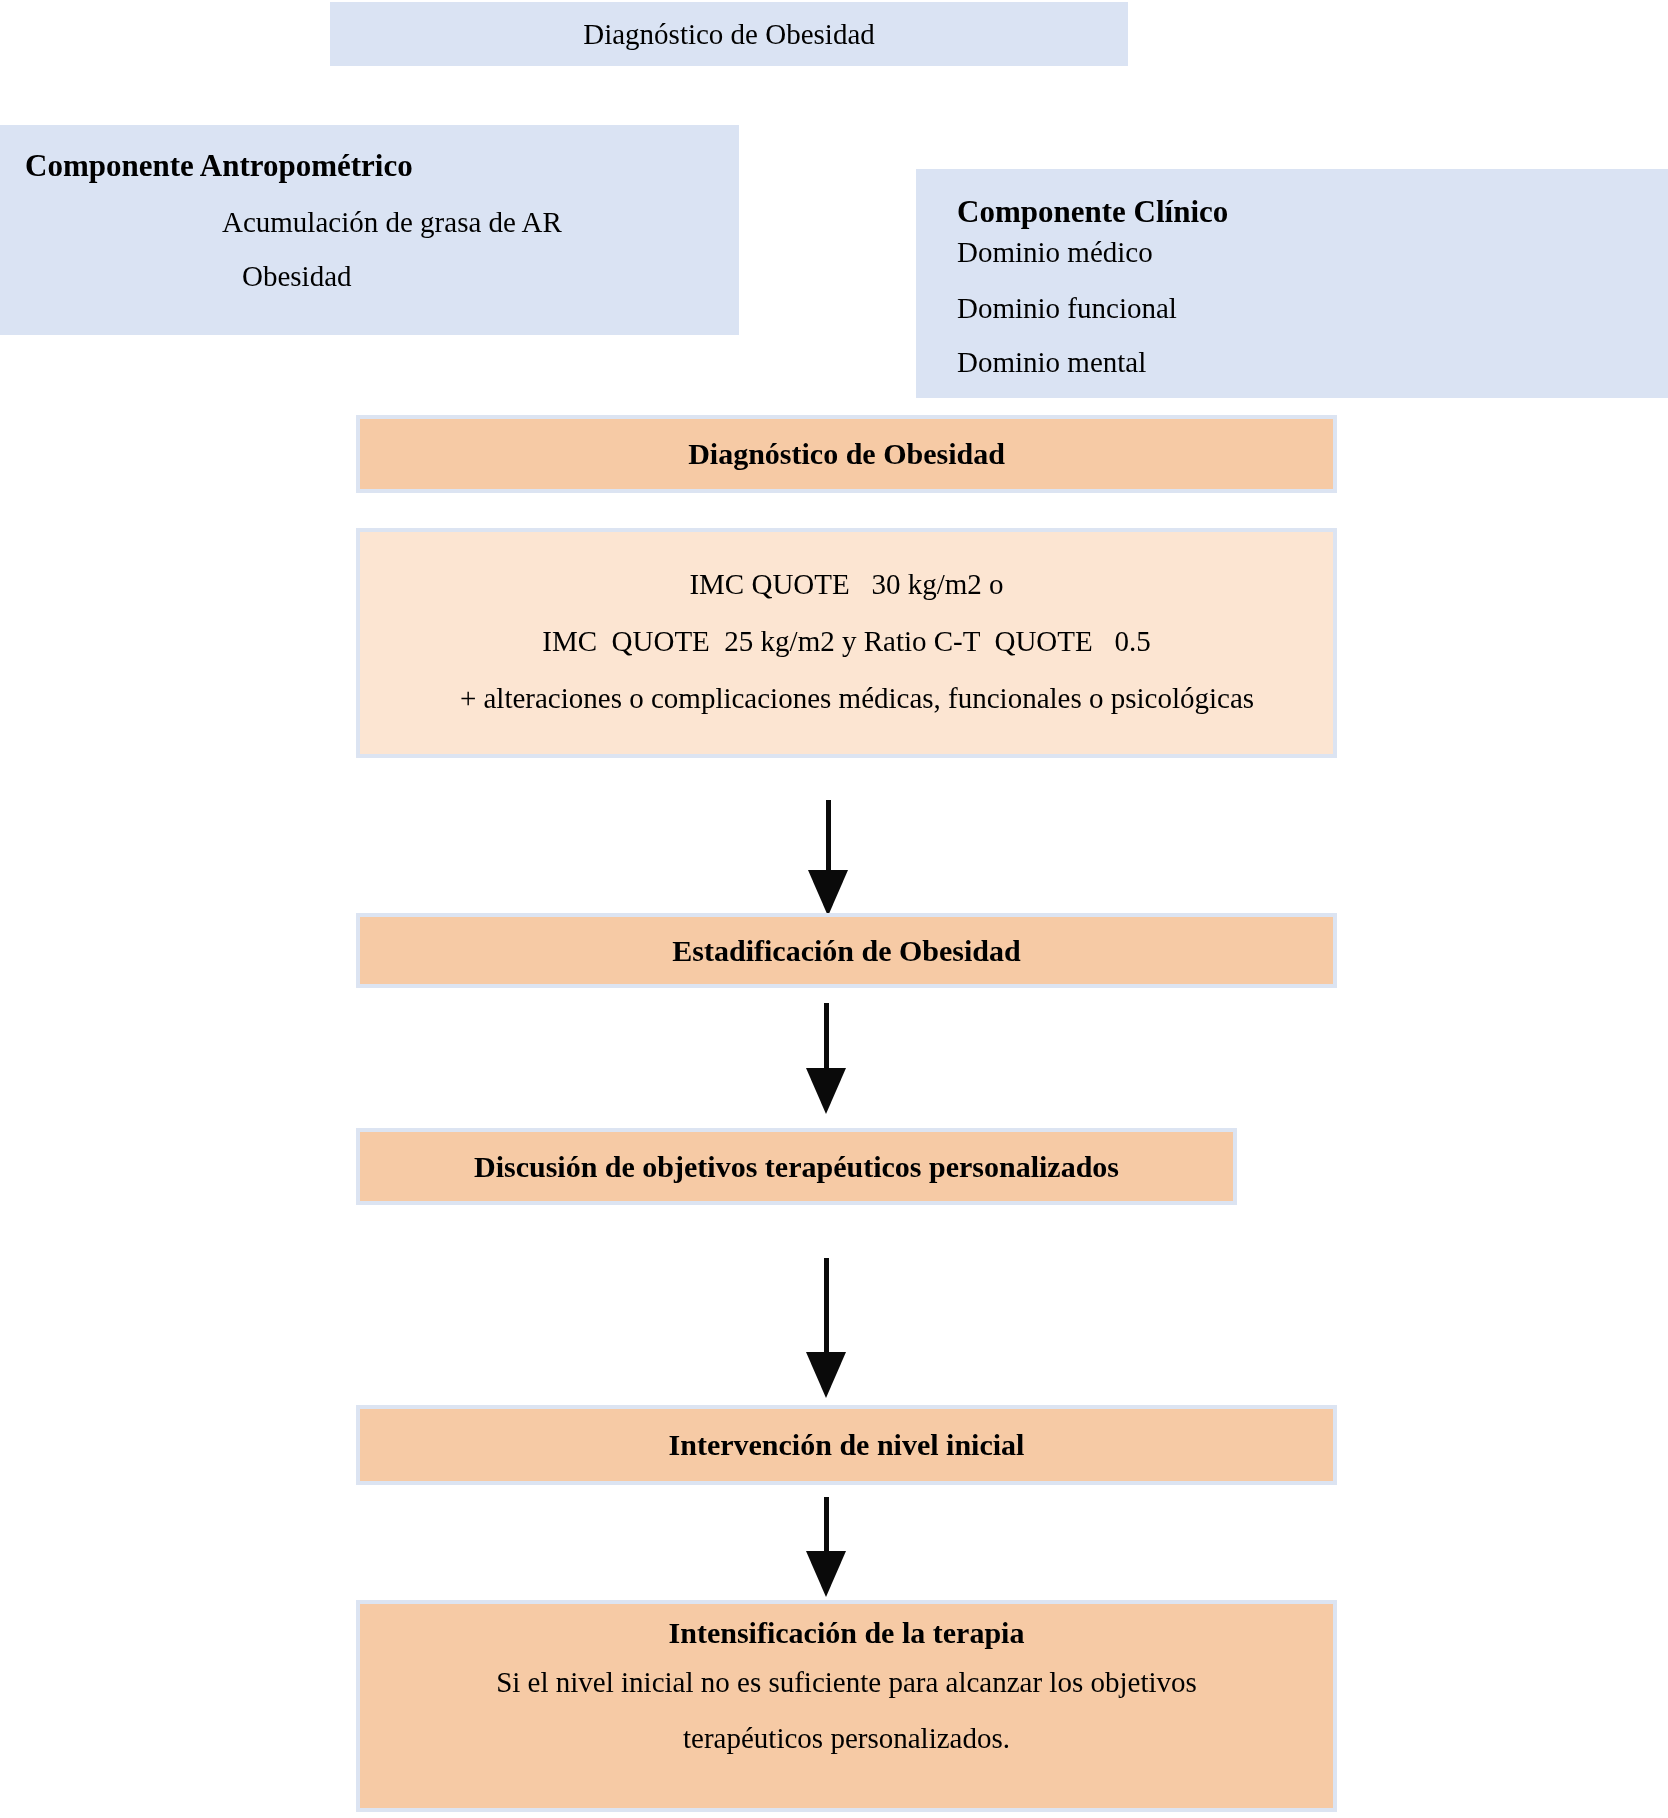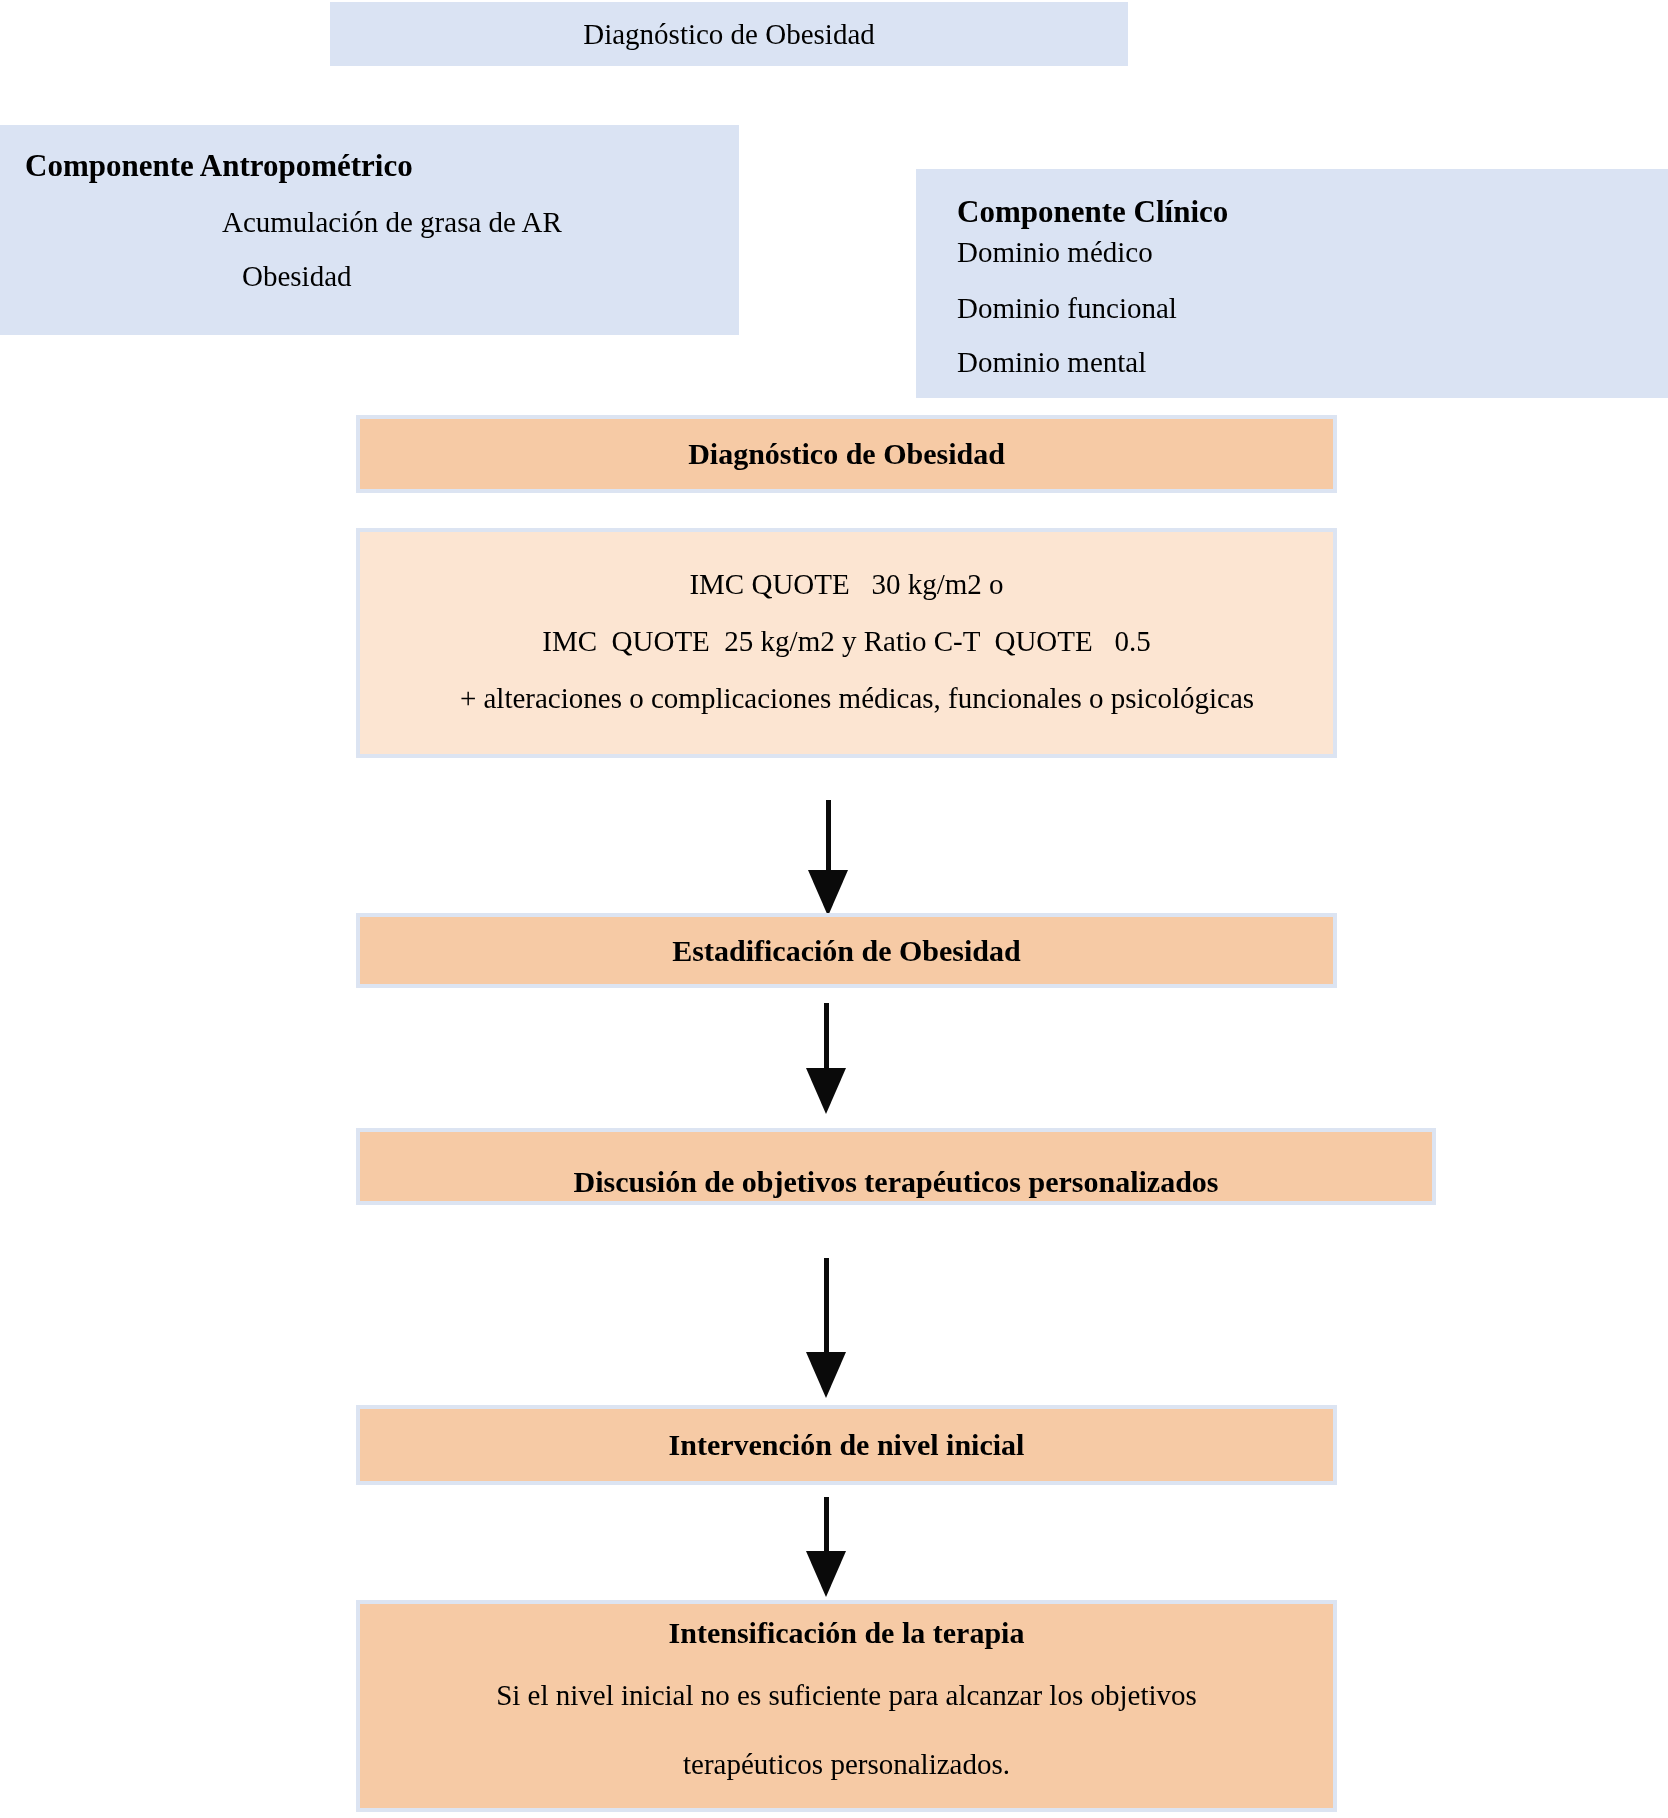--- a/index.html
+++ b/index.html
@@ -88,37 +88,37 @@
 
   <div class="box-orange" style="left:356px; top:913px; width:981px; height:75px;">
     <span class="t-bold">Estadificación de Obesidad</span>
   </div>
 
   <div class="arrow" style="left:806px; top:1003px; height:111px;">
     <div class="arrow-shaft"></div>
     <div class="arrow-head"></div>
   </div>
 
-  <div class="box-orange" style="left:356px; top:1128px; width:1080px; height:77px;align-items:flex-end;">
+  <div class="box-orange" style="left:356px; top:1128px; width:881px; height:77px;">
     <span class="t-bold">Discusión de objetivos terapéuticos personalizados</span>
   </div>
 
   <div class="arrow" style="left:806px; top:1258px; height:140px;">
     <div class="arrow-shaft"></div>
     <div class="arrow-head"></div>
   </div>
 
   <div class="box-orange" style="left:356px; top:1405px; width:981px; height:80px;">
     <span class="t-bold">Intervención de nivel inicial</span>
   </div>
 
   <div class="arrow" style="left:806px; top:1497px; height:100px;">
     <div class="arrow-shaft"></div>
     <div class="arrow-head"></div>
   </div>
 
-  <div class="box-orange" style="left:356px; top:1600px; width:981px; height:212px; flex-direction:column; align-items:center; justify-content:flex-start; padding-top:10px;gap:13px;">
+  <div class="box-orange" style="left:356px; top:1600px; width:981px; height:212px; flex-direction:column; align-items:center; justify-content:flex-start; padding-top:10px;">
     <div class="t-bold">Intensificación de la terapia</div>
     <div class="t-reg" style="margin-top:11px;">Si el nivel inicial no es suficiente para alcanzar los objetivos</div>
     <div class="t-reg" style="margin-top:18px;">terapéuticos personalizados.</div>
   </div>
 
 </div>
 
 </body></html>

